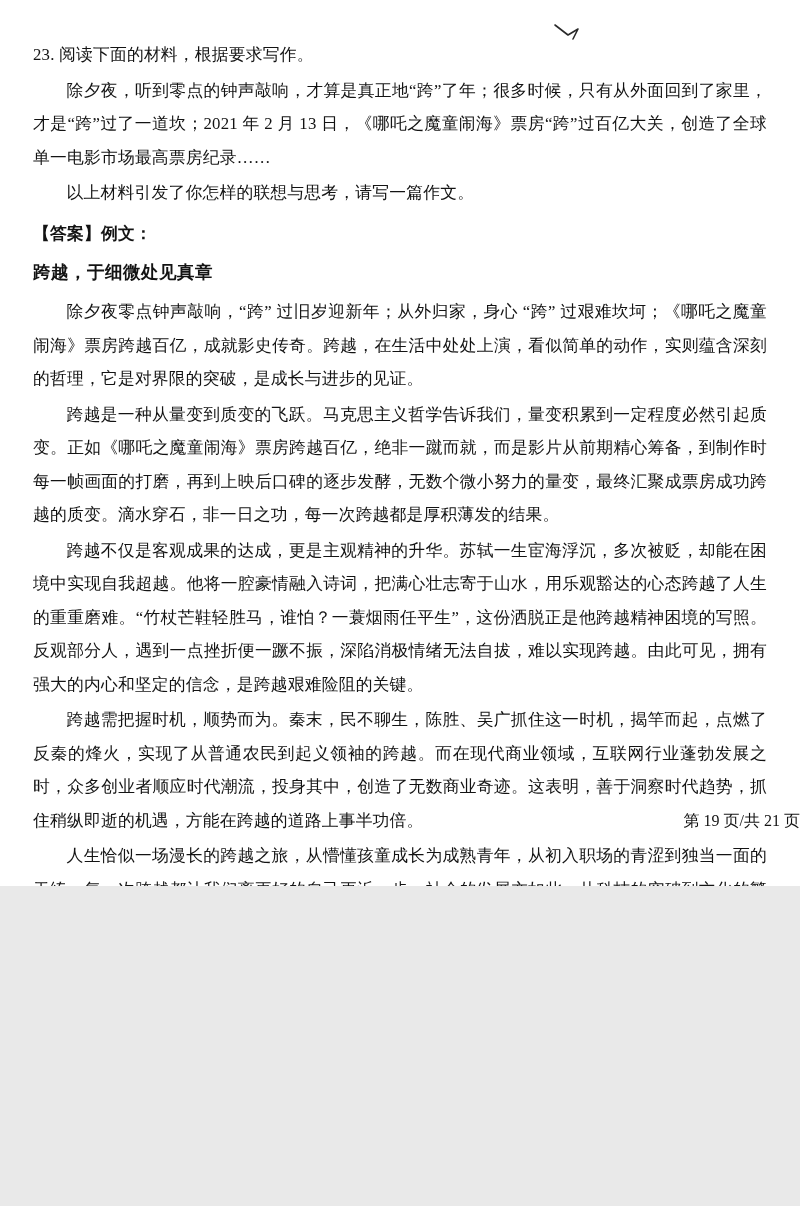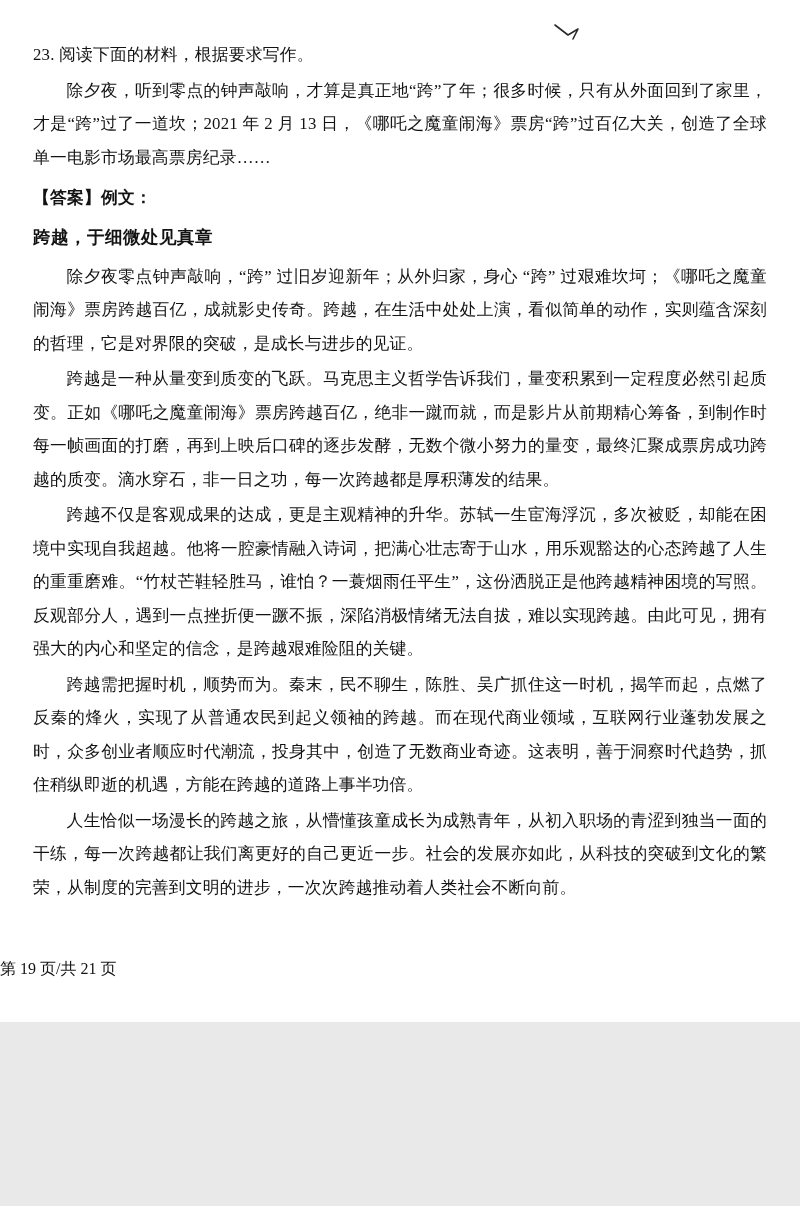--- a/index.html
+++ b/index.html
@@ -4,21 +4,21 @@
 <style>
   * { margin: 0; padding: 0; box-sizing: border-box; }
   html, body { background: #e9e9e9; }
   body {
     width: 800px;
     font-family: "Liberation Serif", "DejaVu Serif", serif;
   }
   .page {
     position: relative;
     width: 800px;
-    height: 1022px;
+    height: 886px;
     background: #ffffff;
     color: #131313;
     padding: 38px 33px 20px 33px;
     overflow: hidden;
     font-family: Liberation Serif, serif;
   }
   .line {
     font-size: 16.8px;
     line-height: 33.5px;
     text-align: justify;
@@ -35,23 +35,23 @@
     text-align: left;
     font-weight: bold;
     font-size: 17.5px;
     line-height: 34px;
     margin: 5px 0 6px 0;
     letter-spacing: 0.5px;
   }
   .footer {
     position: absolute;
     left: 0;
-    bottom: 42px;
+    bottom: 54px;
     width: 100%;
-    text-align: left;
+    text-align: right;
     font-size: 16px;
     color: #131313;
   }
   .stray-mark {
     position: absolute;
     top: 22px;
     left: 552px;
     width: 30px;
     height: 22px;
     display: block;
@@ -65,20 +65,21 @@
 
   <span class="stray-mark">
     <svg width="30" height="22" viewBox="0 0 30 22" xmlns="http://www.w3.org/2000/svg">
       <path d="M3 3 L16 13 L26 7 L21 17" fill="none" stroke="#2a2a2a" stroke-width="1.6" stroke-linecap="round" stroke-linejoin="round"></path>
     </svg>
   </span>
 
   <p class="line">23. 阅读下面的材料，根据要求写作。</p>
 
   <p class="line indent">除夕夜，听到零点的钟声敲响，才算是真正地“跨”了年；很多时候，只有从外面回到了家里，才是“跨”过了一道坎；2021 年 2 月 13 日，《哪吒之魔童闹海》票房“跨”过百亿大关，创造了全球单一电影市场最高票房纪录……</p>
+  <p class="line indent">以上材料引发了你怎样的联想与思考，请写一篇作文。</p>
 
   <p class="line answer-label">【答案】例文：</p>
 
   <h2 class="essay-title">跨越，于细微处见真章</h2>
 
   <p class="line indent">除夕夜零点钟声敲响，“跨” 过旧岁迎新年；从外归家，身心 “跨” 过艰难坎坷；《哪吒之魔童闹海》票房跨越百亿，成就影史传奇。跨越，在生活中处处上演，看似简单的动作，实则蕴含深刻的哲理，它是对界限的突破，是成长与进步的见证。</p>
   <p class="line indent">跨越是一种从量变到质变的飞跃。马克思主义哲学告诉我们，量变积累到一定程度必然引起质变。正如《哪吒之魔童闹海》票房跨越百亿，绝非一蹴而就，而是影片从前期精心筹备，到制作时每一帧画面的打磨，再到上映后口碑的逐步发酵，无数个微小努力的量变，最终汇聚成票房成功跨越的质变。滴水穿石，非一日之功，每一次跨越都是厚积薄发的结果。</p>
   <p class="line indent">跨越不仅是客观成果的达成，更是主观精神的升华。苏轼一生宦海浮沉，多次被贬，却能在困境中实现自我超越。他将一腔豪情融入诗词，把满心壮志寄于山水，用乐观豁达的心态跨越了人生的重重磨难。“竹杖芒鞋轻胜马，谁怕？一蓑烟雨任平生”，这份洒脱正是他跨越精神困境的写照。反观部分人，遇到一点挫折便一蹶不振，深陷消极情绪无法自拔，难以实现跨越。由此可见，拥有强大的内心和坚定的信念，是跨越艰难险阻的关键。</p>
   <p class="line indent">跨越需把握时机，顺势而为。秦末，民不聊生，陈胜、吴广抓住这一时机，揭竿而起，点燃了反秦的烽火，实现了从普通农民到起义领袖的跨越。而在现代商业领域，互联网行业蓬勃发展之时，众多创业者顺应时代潮流，投身其中，创造了无数商业奇迹。这表明，善于洞察时代趋势，抓住稍纵即逝的机遇，方能在跨越的道路上事半功倍。</p>
   <p class="line indent">人生恰似一场漫长的跨越之旅，从懵懂孩童成长为成熟青年，从初入职场的青涩到独当一面的干练，每一次跨越都让我们离更好的自己更近一步。社会的发展亦如此，从科技的突破到文化的繁荣，从制度的完善到文明的进步，一次次跨越推动着人类社会不断向前。</p>

